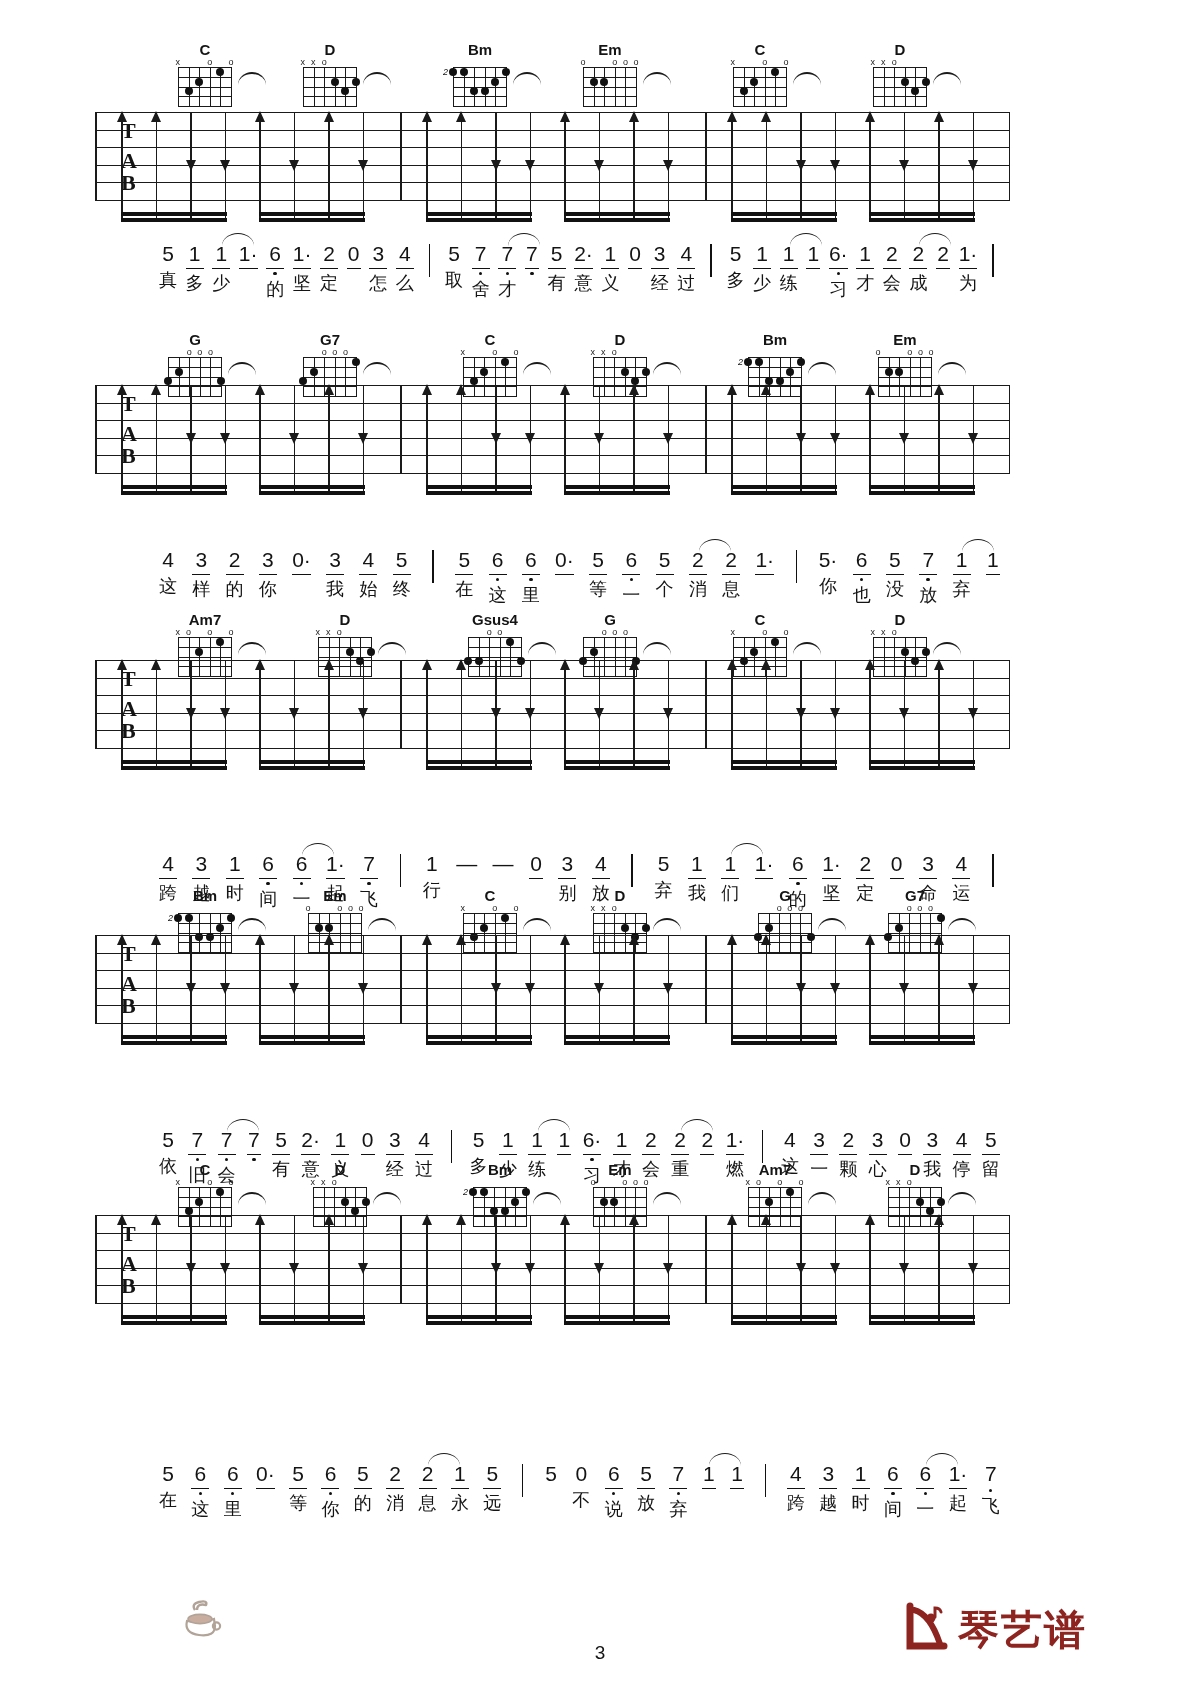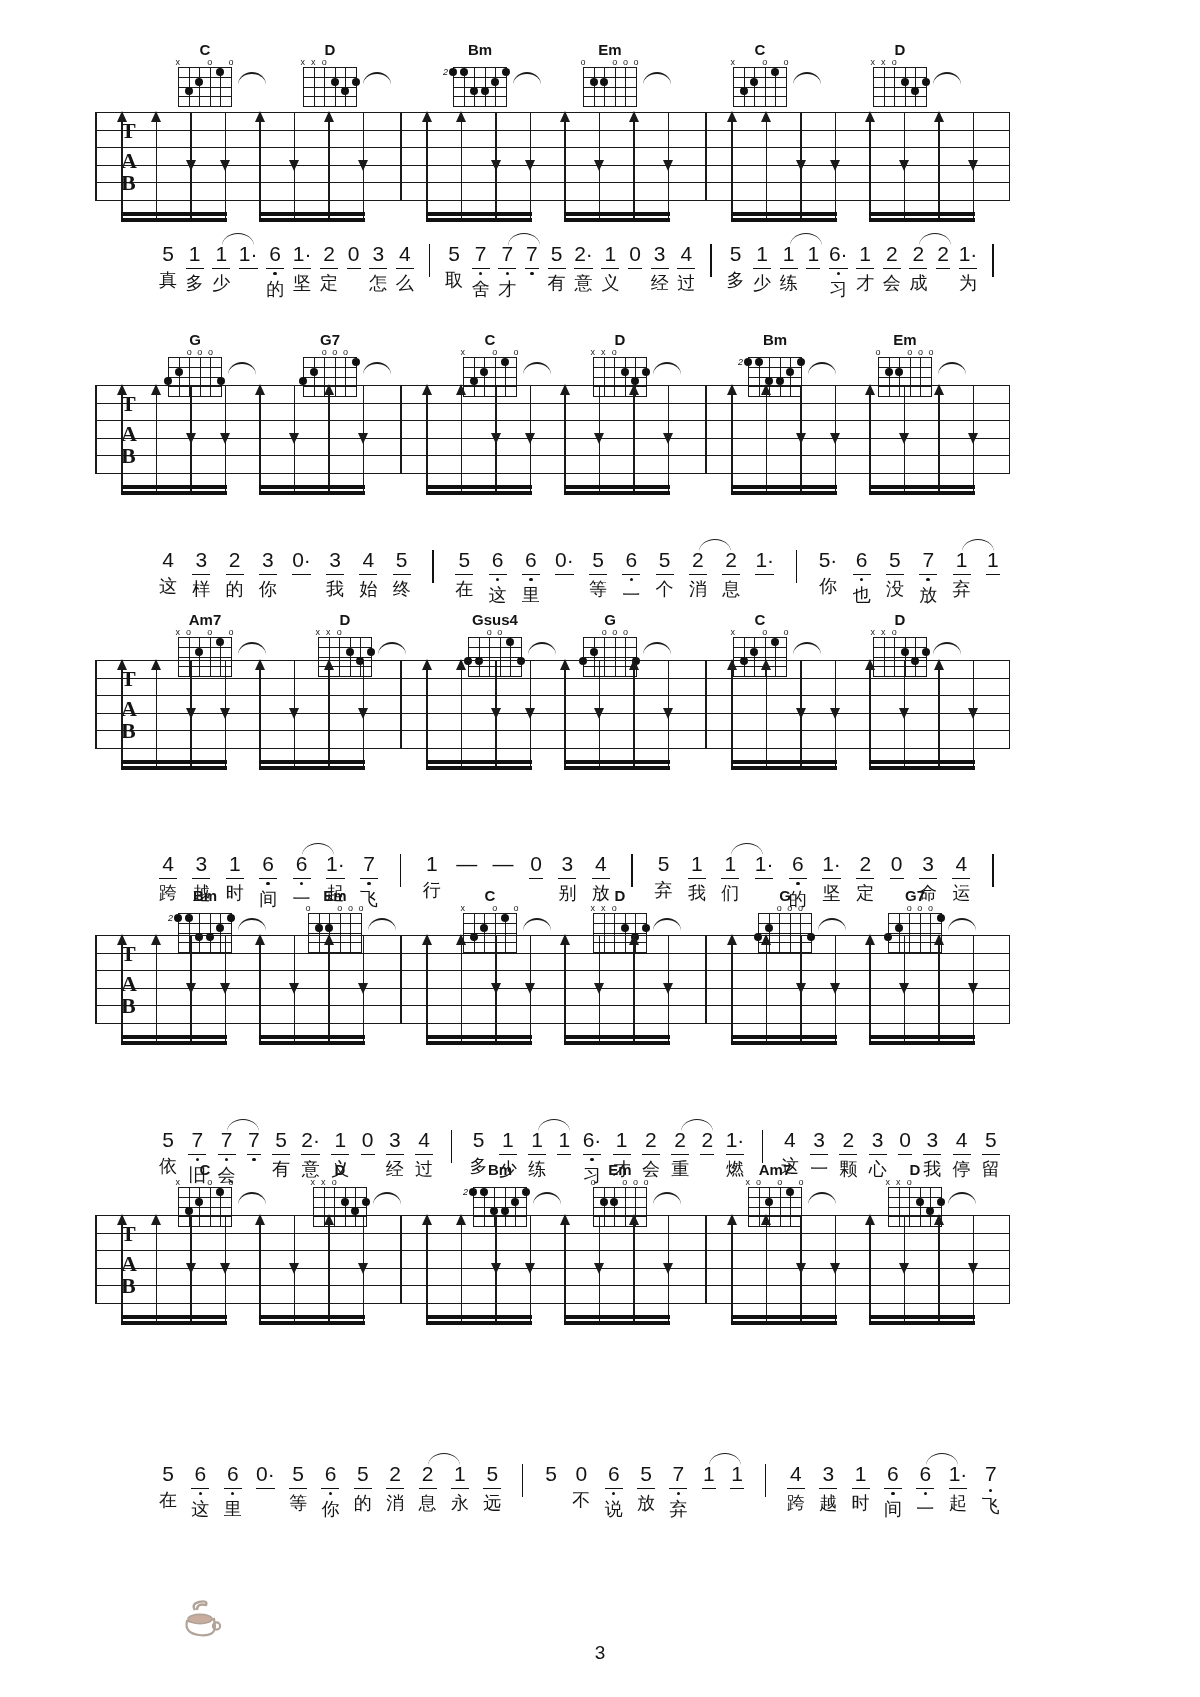--- a/index.html
+++ b/index.html
@@ -56,20 +56,31 @@
 
   <div class="cup">
     <svg width="48" height="44" viewBox="0 0 48 44">
       <path d="M17 12 q-4 -6 4 -8 q9 -2 7 3 q-9 -2 -9 5" fill="none" stroke="#b2a398" stroke-width="2.4" stroke-linejoin="round"></path>
       <path d="M9 23 q-3 12 12 14 q16 2 16 -9 l-1 -7 q-14 5 -27 2 z" fill="#fff" stroke="#b2a398" stroke-width="2.2"></path>
       <ellipse cx="22" cy="21" rx="12" ry="4.6" fill="#c9ae9f" stroke="#b2a398" stroke-width="1.6"></ellipse>
       <circle cx="38.5" cy="28" r="3.6" fill="none" stroke="#b2a398" stroke-width="2.2"></circle>
     </svg>
   </div>
 
+  <div class="brand">
+    <span>
+      <svg width="56" height="52" viewBox="0 0 56 52">
+        <path d="M12 4 v40 h34" fill="none" stroke="#8e2420" stroke-width="7" stroke-linecap="round"></path>
+        <path d="M16 8 q16 4 26 34" fill="none" stroke="#8e2420" stroke-width="6" stroke-linecap="round"></path>
+        <circle cx="33" cy="16" r="4.5" fill="#8e2420"></circle>
+        <path d="M37 15 v-9 q5 0 6 4" fill="none" stroke="#8e2420" stroke-width="3" stroke-linecap="round"></path>
+      </svg>
+    </span>
+    <span class="brandtext" style="color: rgb(142, 36, 32);">琴艺谱</span>
+  </div>
 <div class="chordrow" style="top: 42px;">
       <div class="chord" style="left: 83px;">
         <div class="cname">C</div>
         <div class="cmarkers">
           <span style="left: -2.5px;">x</span>
           <span style="left: 29.3px;">o</span>
           <span style="left: 50.5px;">o</span>
         </div>
         <div class="cgrid">
           <div class="gv" style="left: 0px;"></div>

